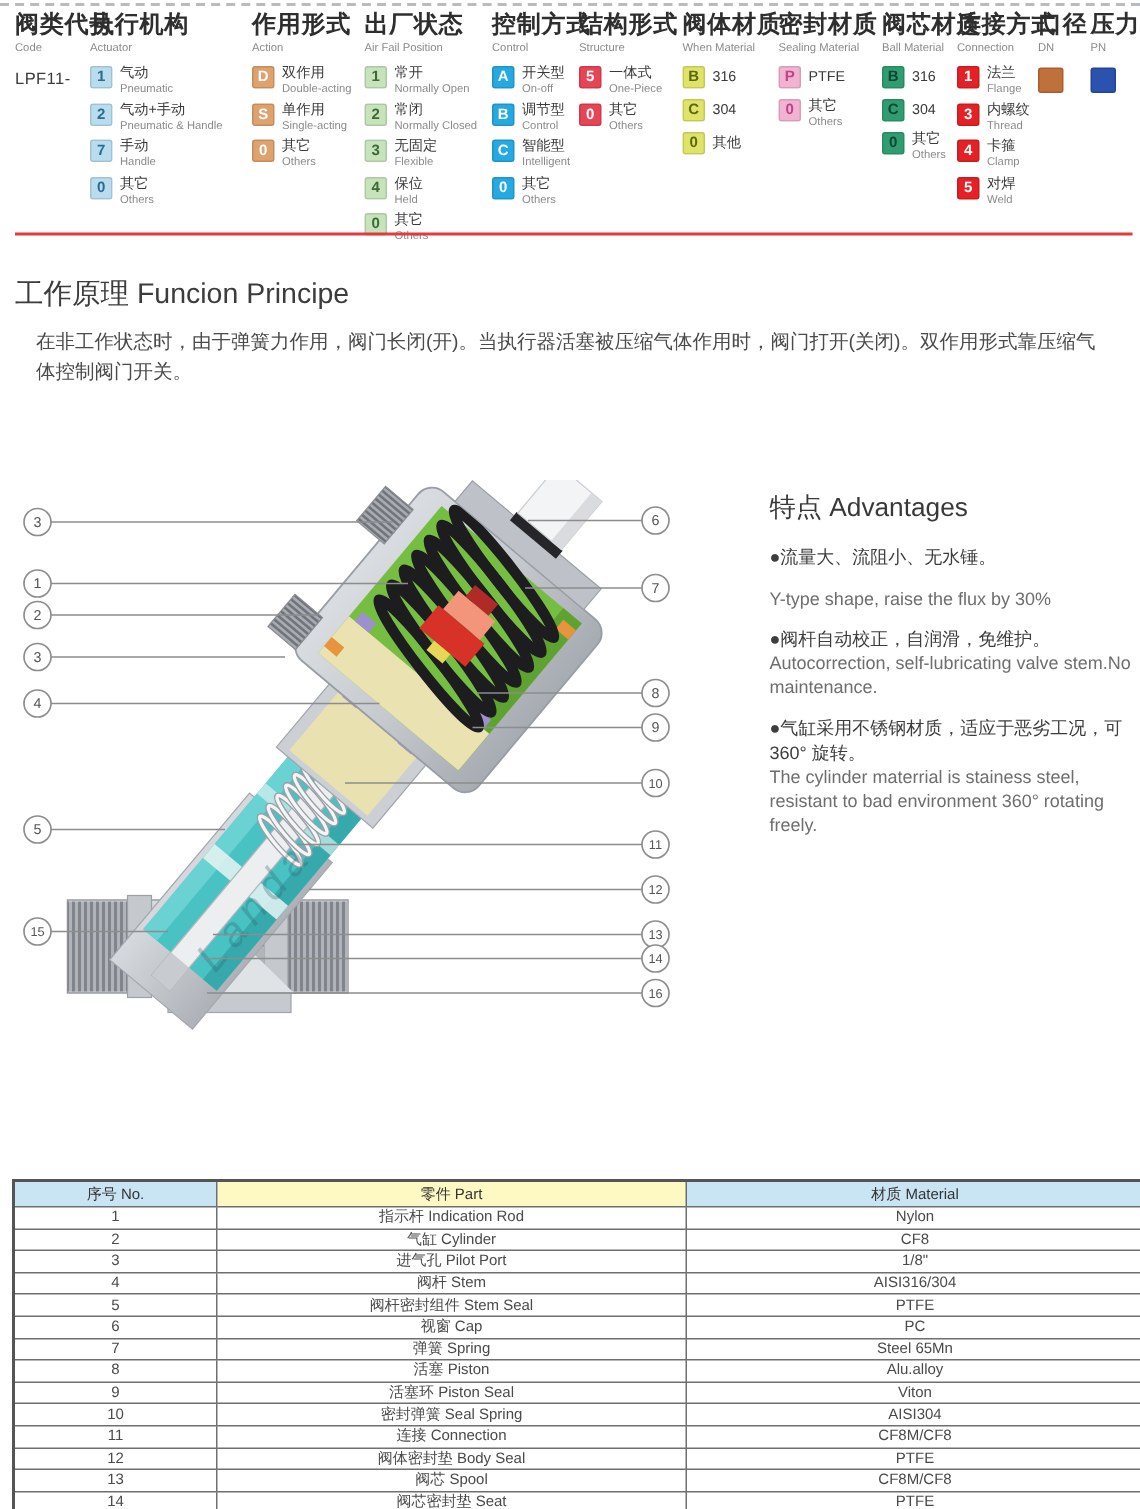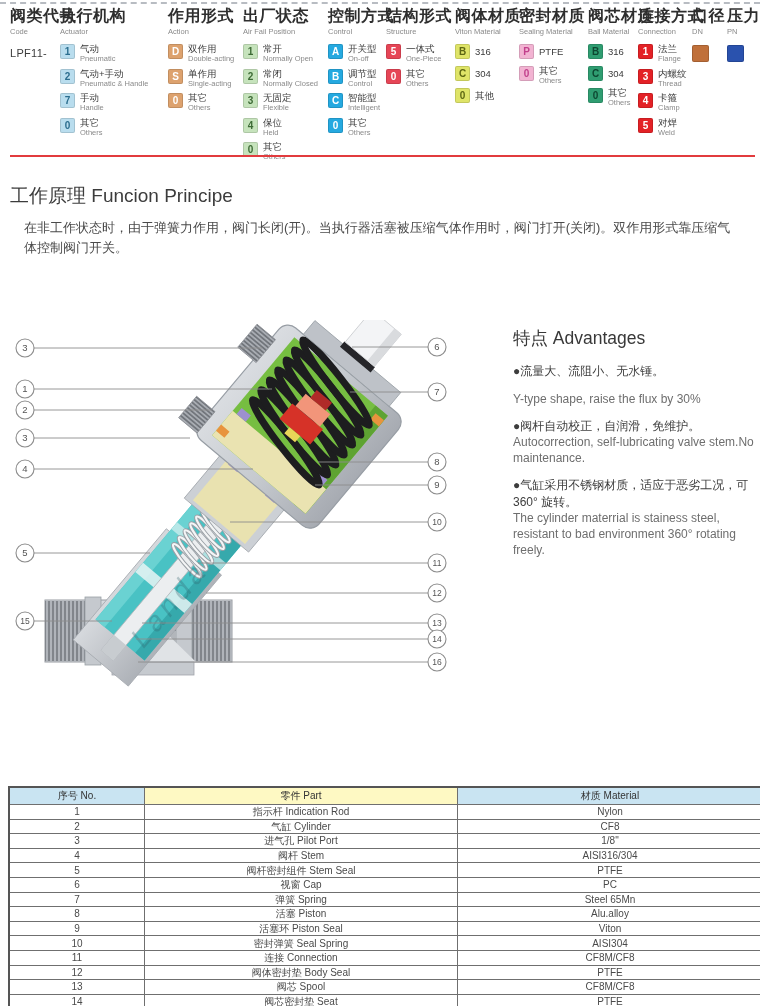--- a/index.html
+++ b/index.html
@@ -226,21 +226,21 @@
               <span class="ltxt">
                 <span class="cn">其它</span>
                 <span class="en">Others</span>
               </span>
             </div>
           </div>
         </div>
         <div class="lcol" style="left: 455px;">
           <div class="lhead">
             <span class="cn">阀体材质</span>
-            <span class="en">Viton Material</span>
+            <span class="en">When Material</span>
           </div>
           <div class="litems">
             <div class="litem single">
               <span class="chip" style="background: rgb(223, 228, 104); color: rgb(93, 102, 19);">B</span>
               <span class="ltxt">
                 <span class="cn">316</span>
               </span>
             </div>
             <div class="litem single">
               <span class="chip" style="background: rgb(223, 228, 104); color: rgb(93, 102, 19);">C</span>

